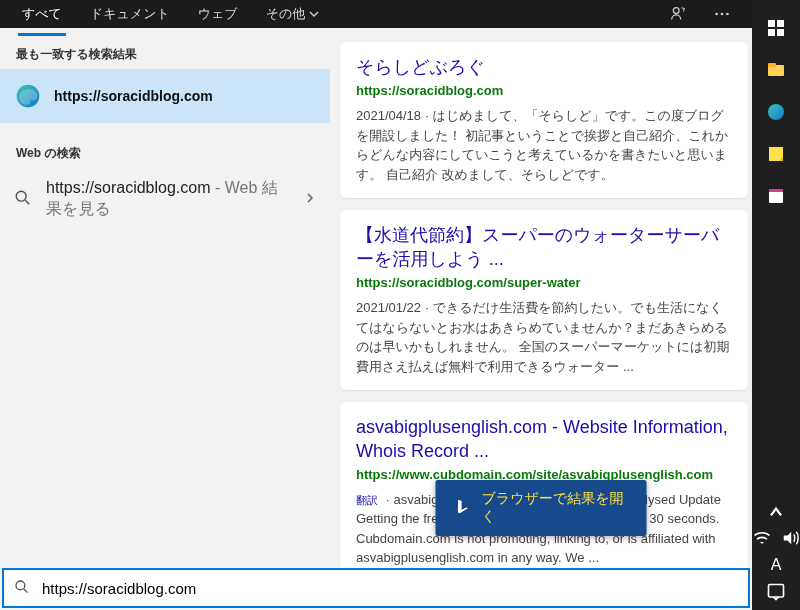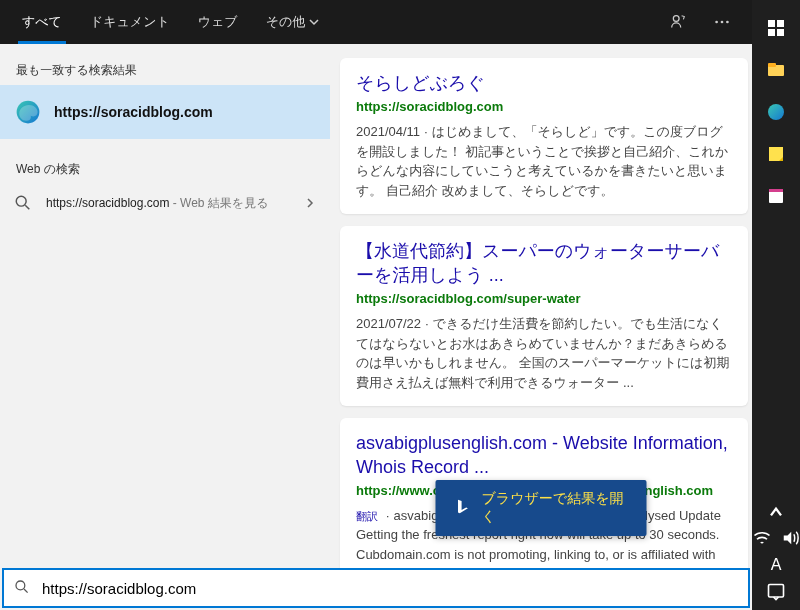--- a/index.html
+++ b/index.html
@@ -6,37 +6,37 @@
 body { width: 800px; height: 610px; background: #000; overflow: hidden; position: relative; }
 .taskbar { position: absolute; right: 0; top: 0; width: 48px; height: 610px; background: #1f1f1f; display: flex; flex-direction: column; align-items: center; padding-top: 8px; }
 .taskbar .tb-icon { width: 40px; height: 40px; display: flex; align-items: center; justify-content: center; margin-bottom: 2px; cursor: pointer; }
 .taskbar svg { width: 20px; height: 20px; }
 .taskbar .spacer { flex: 1; }
 .tray { display: flex; flex-direction: column; align-items: center; gap: 6px; padding-bottom: 8px; color: #fff; font-size: 12px; }
 .tray .tray-ico { width: 24px; height: 20px; display: flex; align-items: center; justify-content: center; }
 .tray .ime { width: 24px; height: 22px; display: flex; align-items: center; justify-content: center; font-size: 16px; }
 
 .search-panel { position: absolute; left: 0; top: 0; width: 752px; height: 610px; background: #f2f2f2; display: flex; flex-direction: column; }
-.tabs { height: 44px; background: #1b1b1b; display: flex; align-items: center; padding: 0 12px; gap: 8px; }
+.tabs { height: 28px; background: #1b1b1b; display: flex; align-items: center; padding: 0 12px; gap: 8px; }
 .tab { color: #ddd; font-size: 13px; padding: 0 10px; height: 44px; display: flex; align-items: center; cursor: pointer; position: relative; }
 .tab.active { color: #fff; }
 .tab.active::after { content: ""; position: absolute; left: 6px; right: 6px; bottom: 0; height: 3px; background: #0078d4; }
 .tab .chev { margin-left: 4px; }
 .tabs .grow { flex: 1; }
 .tabs .top-ico { width: 36px; height: 36px; display: flex; align-items: center; justify-content: center; color: #ddd; cursor: pointer; }
 
 .content { flex: 1; display: flex; overflow: hidden; }
 .left { width: 330px; background: #f2f2f2; border-right: none; padding-top: 10px; }
-.section-header { font-size: 12px; font-weight: 400; color: #333; padding: 8px 16px 6px; }
+.section-header { font-size: 12px; font-weight: 700; color: #333; padding: 8px 16px 6px; }
 .best-match { background: #cce4f7; height: 54px; display: flex; align-items: center; padding: 0 14px; gap: 12px; cursor: pointer; }
 .best-match .edge-ico { width: 28px; height: 28px; }
 .best-match .bm-text { font-size: 14px; font-weight: 600; color: #111; }
 .web-item { display: flex; align-items: center; padding: 10px 14px; gap: 12px; cursor: pointer; }
 .web-item .search-ico { width: 20px; height: 20px; color: #555; flex-shrink: 0; }
-.web-item .wi-text { font-size: 12px; color: #222; line-height: 1.3; }
+.web-item .wi-text { font-size: 16px; color: #222; line-height: 1.3; }
 .web-item .wi-sub { color: #777; }
 .web-item .chev-r { margin-left: auto; color: #666; }
 
 .right { flex: 1; background: #f2f2f2; padding: 14px 4px 0 10px; overflow: hidden; position: relative; }
 .card { background: #fff; border-radius: 6px; padding: 14px 16px; margin-bottom: 12px; box-shadow: 0 1px 2px rgba(0,0,0,0.08); }
 .card .title { color: #1a0dab; font-size: 18px; line-height: 1.3; margin-bottom: 4px; cursor: pointer; }
 .card .url { color: #0b7a0b; font-size: 13px; margin-bottom: 8px; }
 .card .snippet { color: #444; font-size: 13px; line-height: 1.5; }
 .card .trans { color: #1a0dab; font-size: 11px; margin-right: 4px; }
 
@@ -117,26 +117,26 @@
               <path d="M4 2 L8 6 L4 10" stroke="#666" stroke-width="1.5" fill="none"></path>
             </svg>
         </span>
       </div>
     </div>
 
     <div class="right">
       <div class="card">
         <div class="title">そらしどぶろぐ</div>
         <div class="url"><b>https://soracidblog.com</b></div>
-        <div class="snippet">2021/04/11 · はじめまして、「そらしど」です。この度ブログを開設しました！ 初記事ということで挨拶と自己紹介、これからどんな内容にしていこうと考えているかを書きたいと思います。 自己紹介 改めまして、そらしどです。</div>
+        <div class="snippet">2021/04/18 · はじめまして、「そらしど」です。この度ブログを開設しました！ 初記事ということで挨拶と自己紹介、これからどんな内容にしていこうと考えているかを書きたいと思います。 自己紹介 改めまして、そらしどです。</div>
       </div>
       <div class="card">
         <div class="title">【水道代節約】スーパーのウォーターサーバーを活用しよう ...</div>
         <div class="url"><b>https://soracidblog.com/super-water</b></div>
-        <div class="snippet">2021/07/22 · できるだけ生活費を節約したい。でも生活になくてはならないとお水はあきらめていませんか？まだあきらめるのは早いかもしれません。 全国のスーパーマーケットには初期費用さえ払えば無料で利用できるウォーター ...</div>
+        <div class="snippet">2021/01/22 · できるだけ生活費を節約したい。でも生活になくてはならないとお水はあきらめていませんか？まだあきらめるのは早いかもしれません。 全国のスーパーマーケットには初期費用さえ払えば無料で利用できるウォーター ...</div>
       </div>
       <div class="card">
         <div class="title">asvabigplusenglish.com - Website Information, Whois Record ...</div>
         <div class="url"><b>https://www.cubdomain.com/site/asvabigplusenglish.com</b></div>
         <div class="snippet"><span class="trans">翻訳</span><span> · asvabigplusenglish.com report was last analysed Update Getting the freshest report right now will take up to 30 seconds. Cubdomain.com is not promoting, linking to, or is affiliated with asvabigplusenglish.com in any way. We ...</span></div>
       </div>
 
       <div class="open-browser">
         <span>
           <svg viewBox="0 0 20 20">

